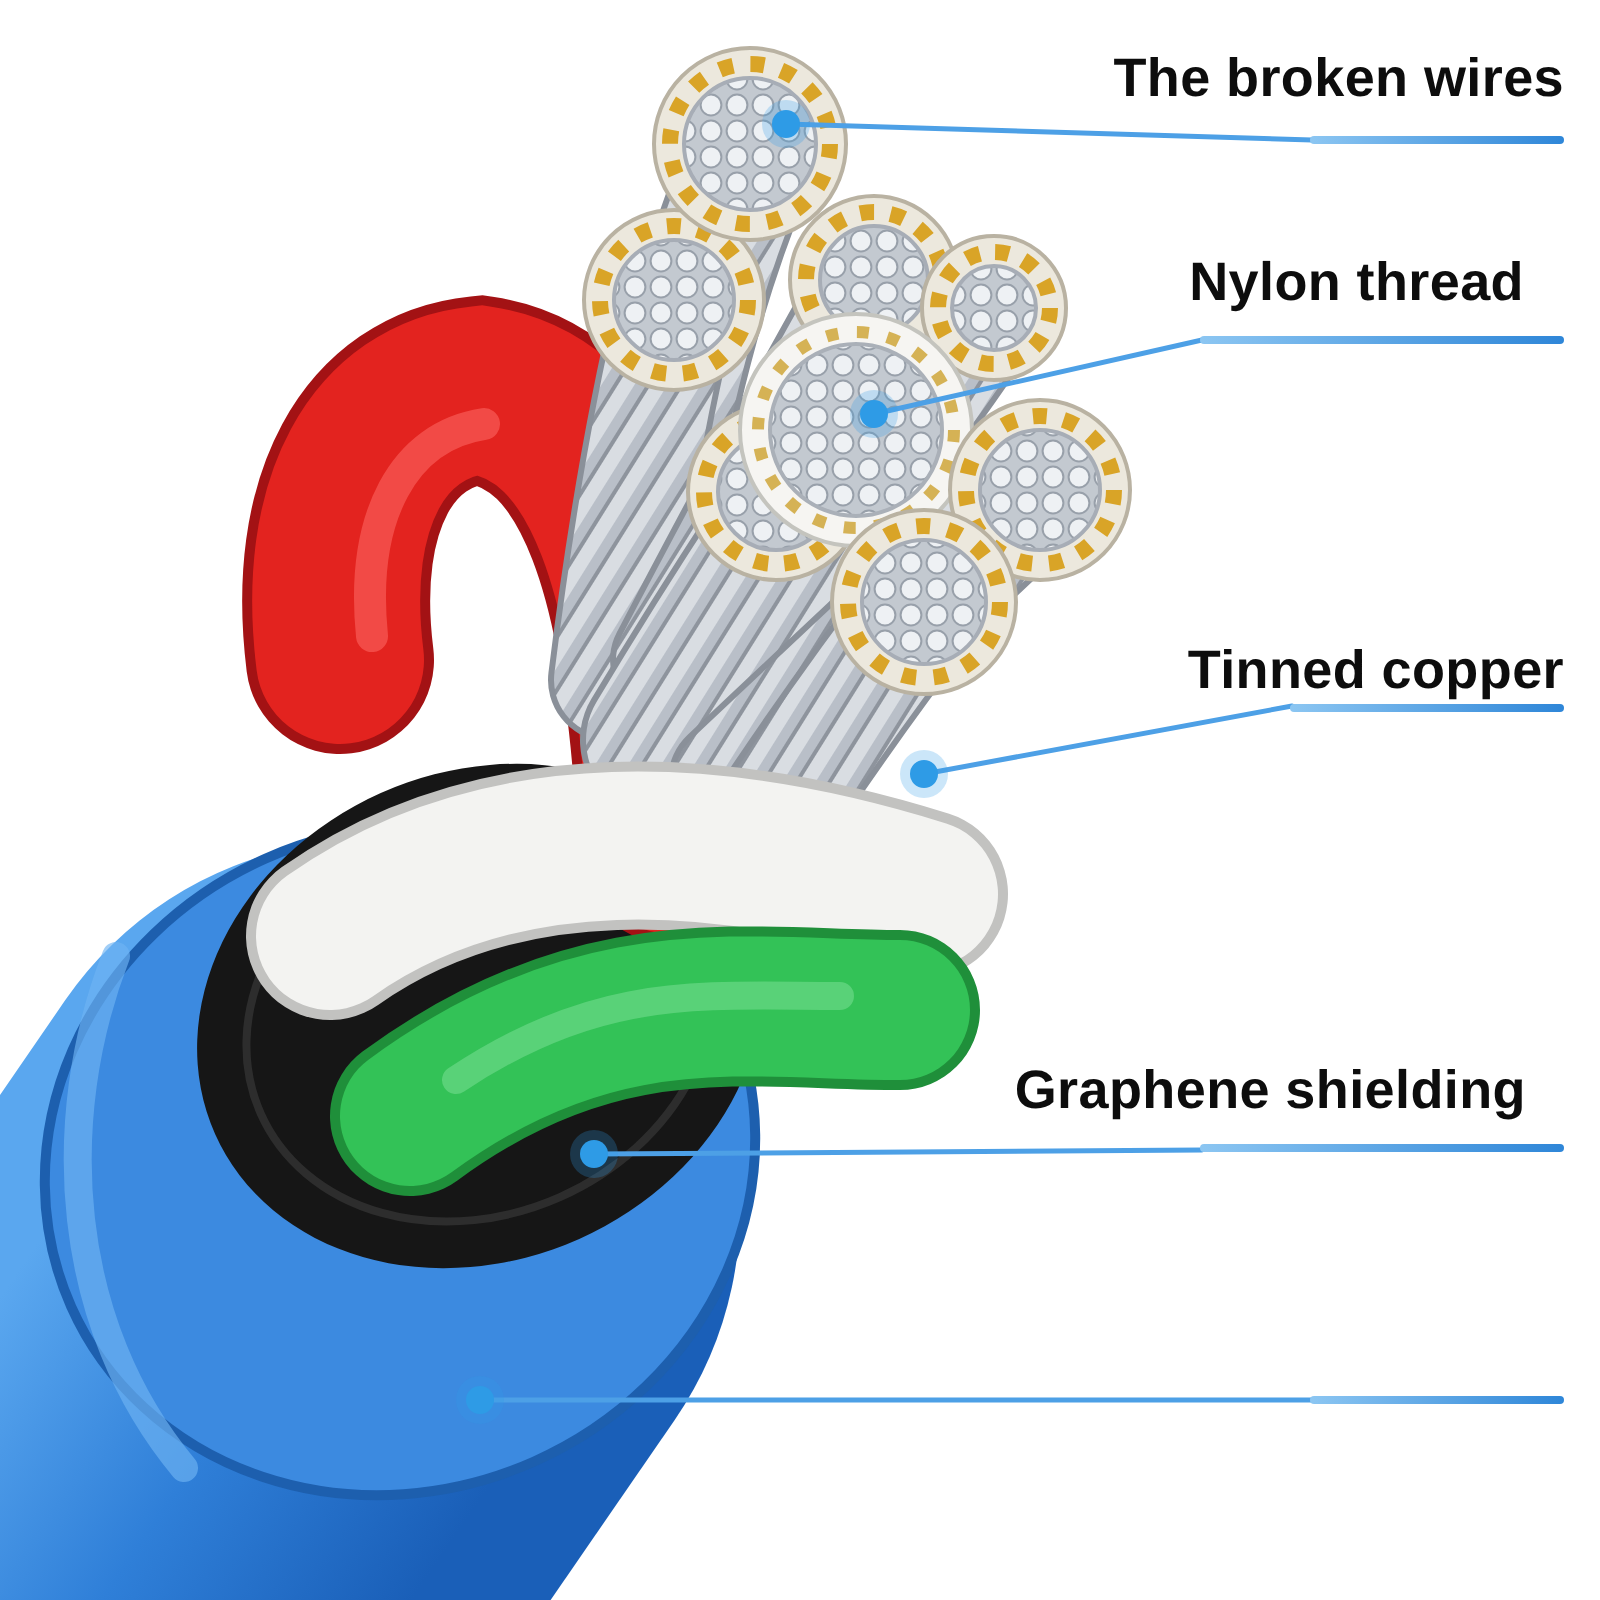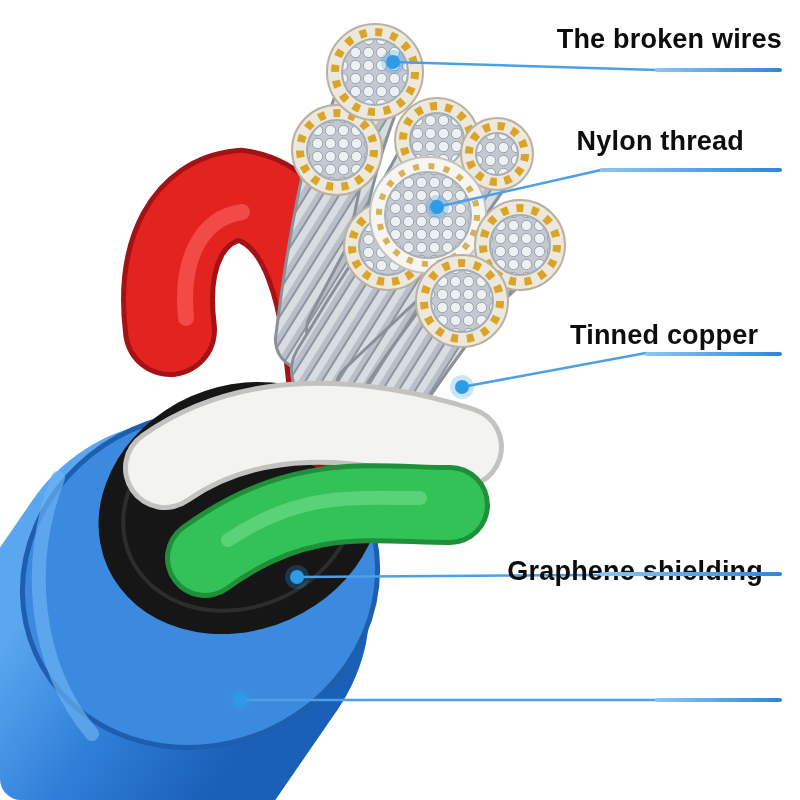--- a/index.html
+++ b/index.html
@@ -1,18 +1,18 @@
 <!DOCTYPE html>
 <html><head>
 <meta charset="utf-8">
 <style>
   * { margin: 0; padding: 0; box-sizing: border-box; }
   html, body { width: 800px; height: 800px; background: #ffffff; }
   body { font-family: "Liberation Sans", sans-serif; }
-  .stage { position: relative; width: 800px; height: 800px; overflow: hidden; background: #ffffff; border-radius: 21px; }
+  .stage { position: relative; width: 800px; height: 800px; overflow: hidden; background: #ffffff; }
   svg.art { position: absolute; left: 0; top: 0; }
   .label { position: absolute; color: #0d0d0d; font-weight: bold; font-size: 27px;
            letter-spacing: .2px; white-space: nowrap; line-height: 31px; }
   .rule  { position: absolute; height: 4px; border-radius: 2px;
            background: linear-gradient(90deg, #8cc6f2, #2e86d8); }
   .rule-inline { height: 4px; border-radius: 2px;
            background: linear-gradient(90deg, #8cc6f2, #2e86d8); }
 </style>
 </head>
 <body>
@@ -171,26 +171,26 @@
       <g>
         <circle cx="240" cy="700" r="12" fill="#2e9be6" opacity="0.25"></circle>
         <circle cx="240" cy="700" r="7" fill="#2e9be6"></circle>
       </g>
     </g>
   </svg>
 
   <div class="label" style="top:24px; right:18px;">The broken wires</div>
   <div class="rule" style="top:68px; right:18px; width:127px;"></div>
 
-  <div class="label" style="top:126px; right:56px;">Nylon thread</div>
+  <div class="label" style="top:126px; right:38px;">Nylon thread</div>
   <div class="rule" style="top:168px; right:18px; width:182px;"></div>
 
-  <div class="label" style="top:320px; right:18px; width:212px; text-align:left;">
+  <div class="label" style="top:320px; right:18px; width:212px; text-align:right;">
     <div>Tinned copper</div>
     <div class="rule-inline" style="width:137px; margin:1px 0 1px auto;"></div>
   </div>
 
-  <div class="label" style="top:556px; right:37px;text-align:right;">Graphene shielding</div>
+  <div class="label" style="top:530px; right:37px;text-align:right;">Graphene shielding</div>
   <div class="rule" style="top:572px; right:18px; width:182px;"></div>
 
   <div class="rule" style="top:698px; right:18px; width:127px;"></div>
 
 </div>
 
 </body></html>

